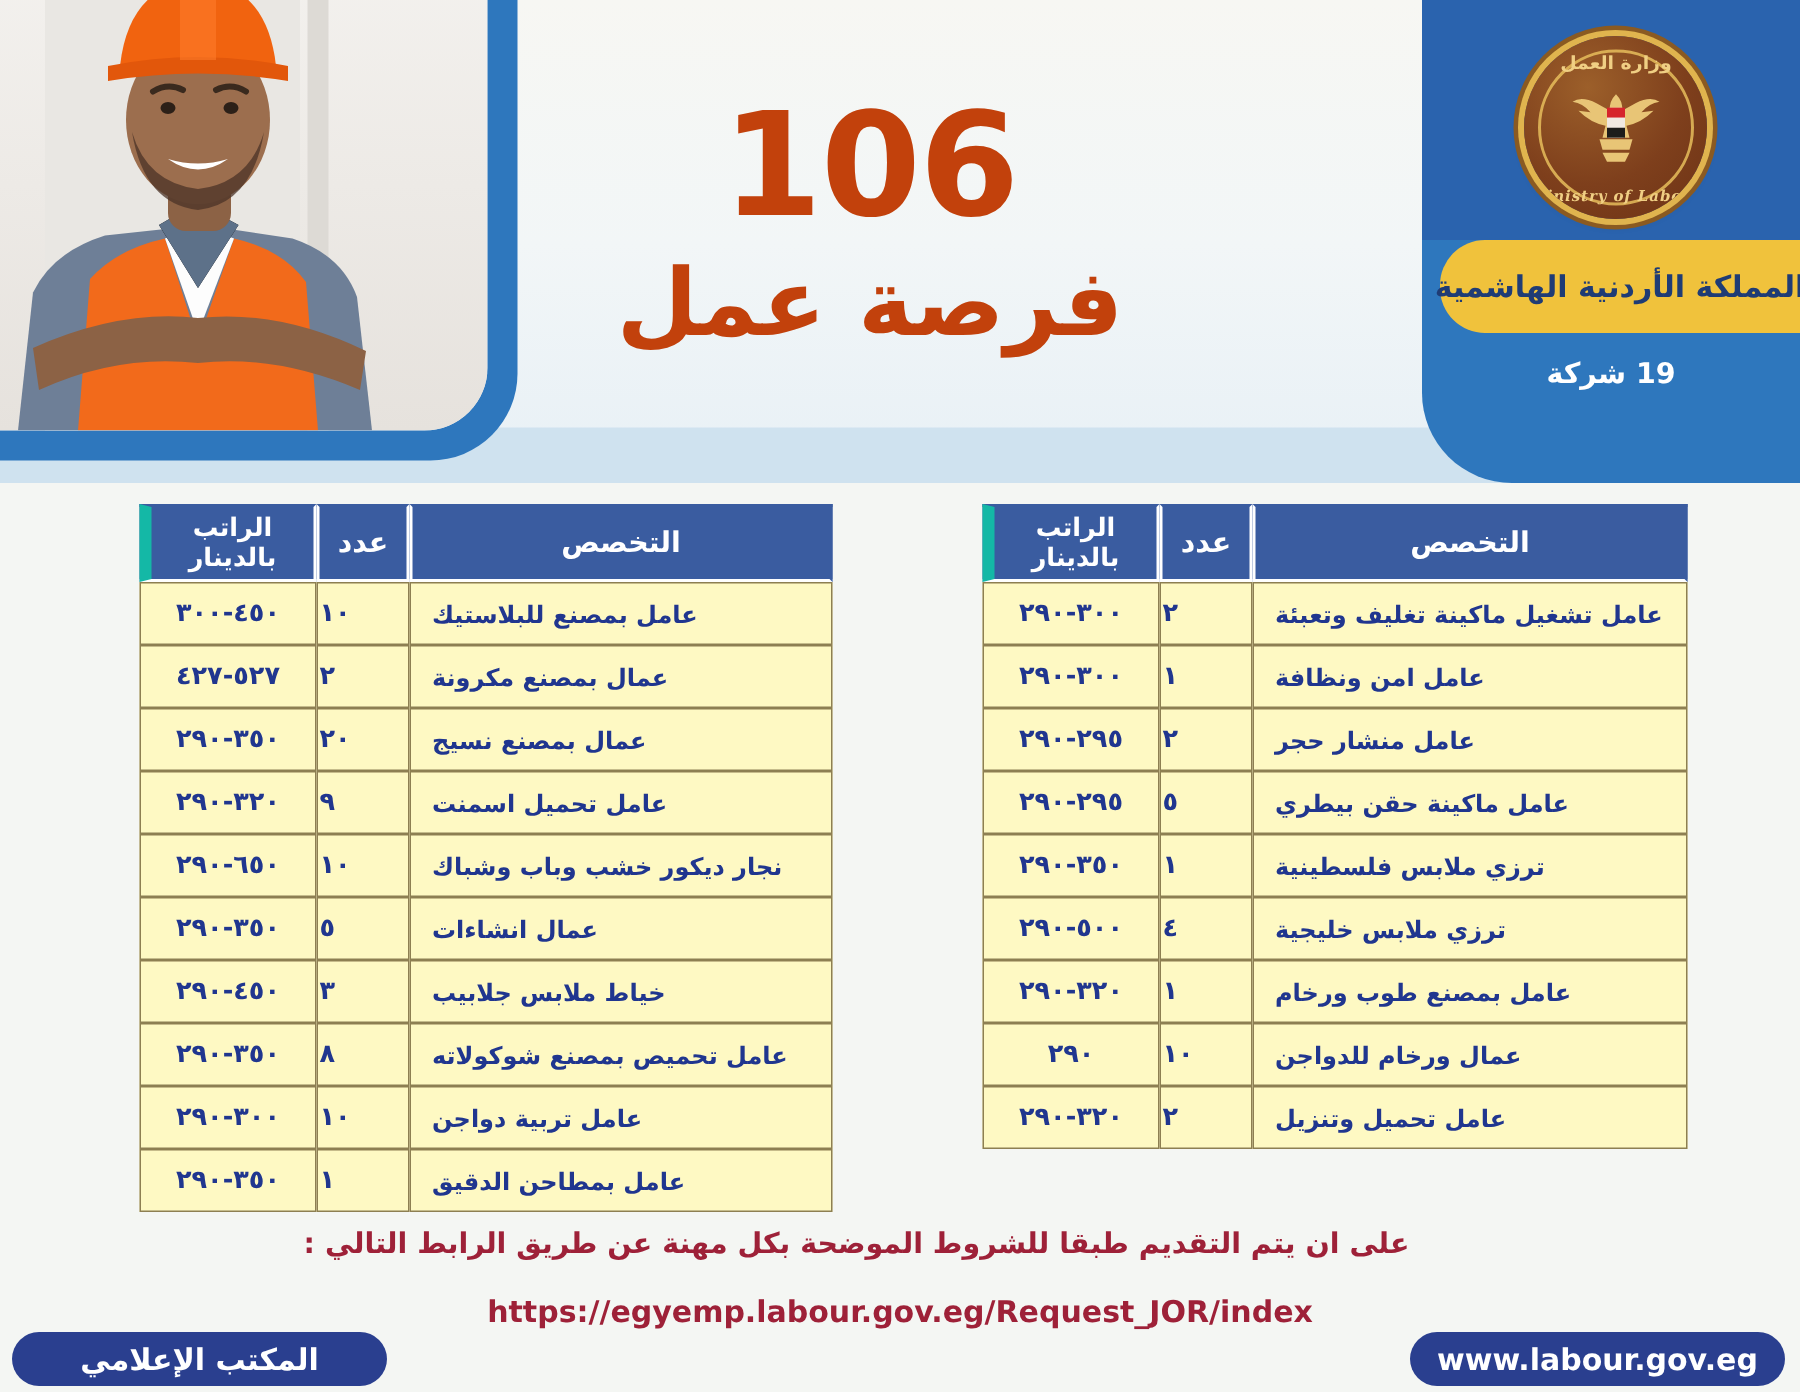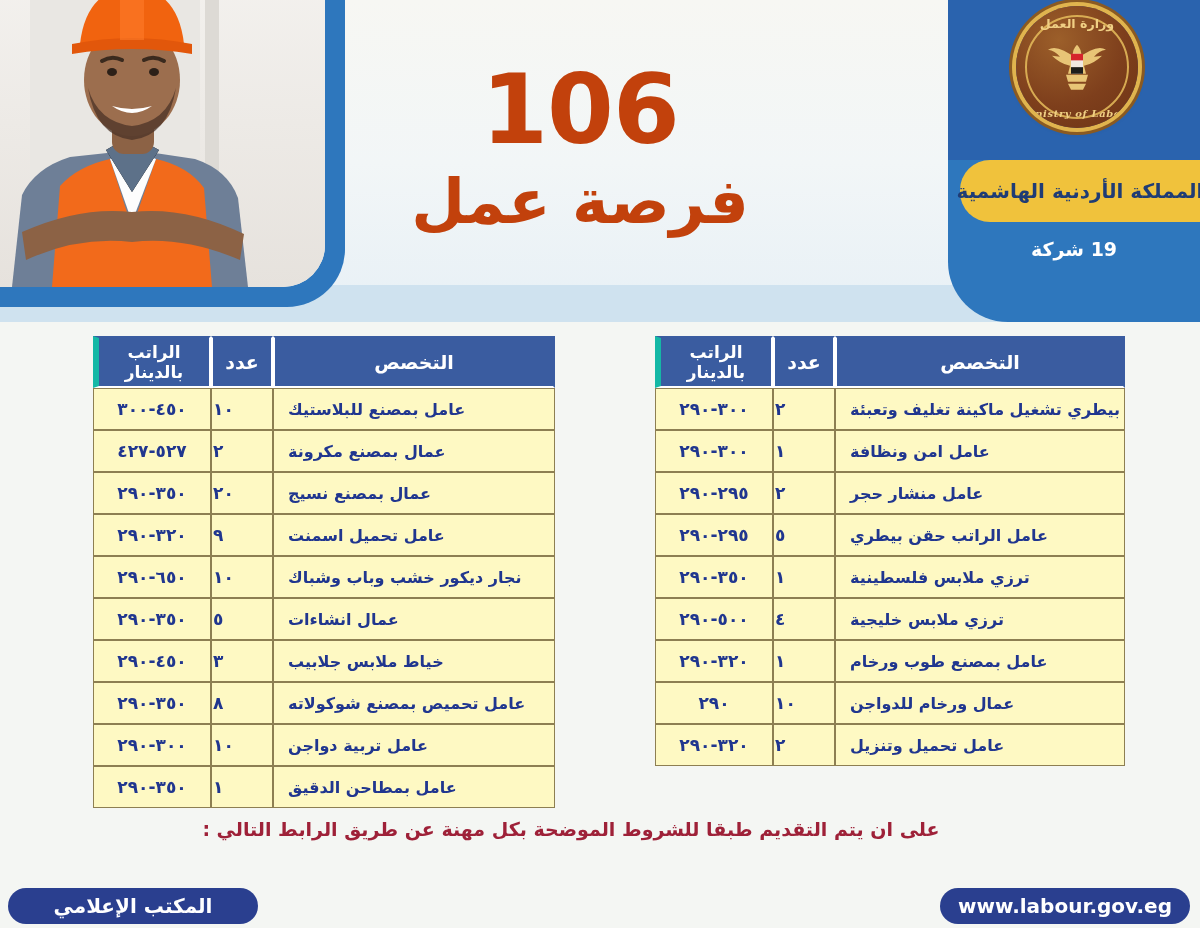--- a/index.html
+++ b/index.html
@@ -51,21 +51,21 @@
     display:flex;align-items:center;justify-content:center;
   }
   .yellow-banner span{
     color:#1f3c75;font-weight:bold;font-size:20px;white-space:nowrap;letter-spacing:-.3px;
   }
   .company-count{
     position:absolute;right:0;top:238px;width:252px;text-align:center;
     color:#ffffff;font-weight:bold;font-size:19px;
   }
   .seal{
-    position:absolute;right:62px;top:6px;width:122px;height:122px;border-radius:50%;
+    position:absolute;right:62px;top:24px;width:122px;height:122px;border-radius:50%;
     background:radial-gradient(circle at 35% 28%,#9c5f2a 0%,#7e3f1c 55%,#6d3315 100%);
     box-shadow:0 0 0 4px #e0b44e,0 0 0 7px #8a5a22,0 2px 7px rgba(0,0,0,.35);
     overflow:hidden;
   }
   .seal .ring{
     position:absolute;left:9px;top:9px;right:9px;bottom:9px;border-radius:50%;
     border:2px solid #e6bd5c;opacity:.85;
   }
   .seal .ar-top{
     position:absolute;left:0;right:0;top:11px;text-align:center;
@@ -102,21 +102,21 @@
   table.jobs{
     border-collapse:separate;border-spacing:0;width:100%;
     direction:rtl;table-layout:fixed;
   }
   table.jobs thead th{
     background:#3a5ca0;color:#ffffff;font-size:19px;font-weight:bold;
     height:46px;vertical-align:middle;text-align:center;
     border:2px solid #ffffff;border-top:2px solid #3a5ca0;
   }
   table.jobs thead th.c-spec{border-right:2px solid #3a5ca0;}
-  table.jobs thead th.c-sal{border-left:6px solid #14b8a6;font-size:17px;}
+  table.jobs thead th.c-sal{border-left:8px solid #14b8a6;font-size:17px;}
   table.jobs tbody td{
     background:#fef9c3;color:#20368f;font-weight:bold;font-size:16px;
     height:38px;vertical-align:middle;
     border:1px solid #8d7f52;
   }
   table.jobs tbody td.c-spec{text-align:left;padding-left:14px;}
   table.jobs tbody td.c-cnt{text-align:left;width:62px;font-size:17px;}
   table.jobs tbody td.c-sal{text-align:center;width:118px;font-size:17px;letter-spacing:.5px;}
   col.w-spec{width:auto;}
   col.w-cnt{width:62px;}
@@ -344,36 +344,36 @@
           </colgroup>
         <thead>
           <tr>
             <th class="c-spec">التخصص</th>
             <th class="c-cnt">عدد</th>
             <th class="c-sal">الراتب بالدينار</th>
           </tr>
         </thead>
         <tbody id="tbody-right">
             <tr>
-              <td class="c-spec">بيطري تشغيل ماكينة تغليف وتعبئة</td>
+              <td class="c-spec">عامل تشغيل ماكينة تغليف وتعبئة</td>
               <td class="c-cnt">٢</td>
               <td class="c-sal">٣٠٠-٢٩٠</td>
             </tr>
             <tr>
               <td class="c-spec">عامل امن ونظافة</td>
               <td class="c-cnt">١</td>
               <td class="c-sal">٣٠٠-٢٩٠</td>
             </tr>
             <tr>
               <td class="c-spec">عامل منشار حجر</td>
               <td class="c-cnt">٢</td>
               <td class="c-sal">٢٩٥-٢٩٠</td>
             </tr>
             <tr>
-              <td class="c-spec">عامل الراتب حقن بيطري</td>
+              <td class="c-spec">عامل ماكينة حقن بيطري</td>
               <td class="c-cnt">٥</td>
               <td class="c-sal">٢٩٥-٢٩٠</td>
             </tr>
             <tr>
               <td class="c-spec">ترزي ملابس فلسطينية</td>
               <td class="c-cnt">١</td>
               <td class="c-sal">٣٥٠-٢٩٠</td>
             </tr>
             <tr>
               <td class="c-spec">ترزي ملابس خليجية</td>
@@ -394,20 +394,21 @@
               <td class="c-spec">عامل تحميل وتنزيل</td>
               <td class="c-cnt">٢</td>
               <td class="c-sal">٣٢٠-٢٩٠</td>
             </tr>
           </tbody>
       </table>
     </div>
   </div>
 
   <div class="note">على ان يتم التقديم طبقا للشروط الموضحة بكل مهنة عن طريق الرابط التالي :</div>
+  <div class="link">https://egyemp.labour.gov.eg/Request_JOR/index</div>
 
   <div class="pill pill-left">
     <span>المكتب الإعلامي</span>
   </div>
   <div class="pill pill-right">
     <span>www.labour.gov.eg</span>
   </div>
 
 </div>
 

